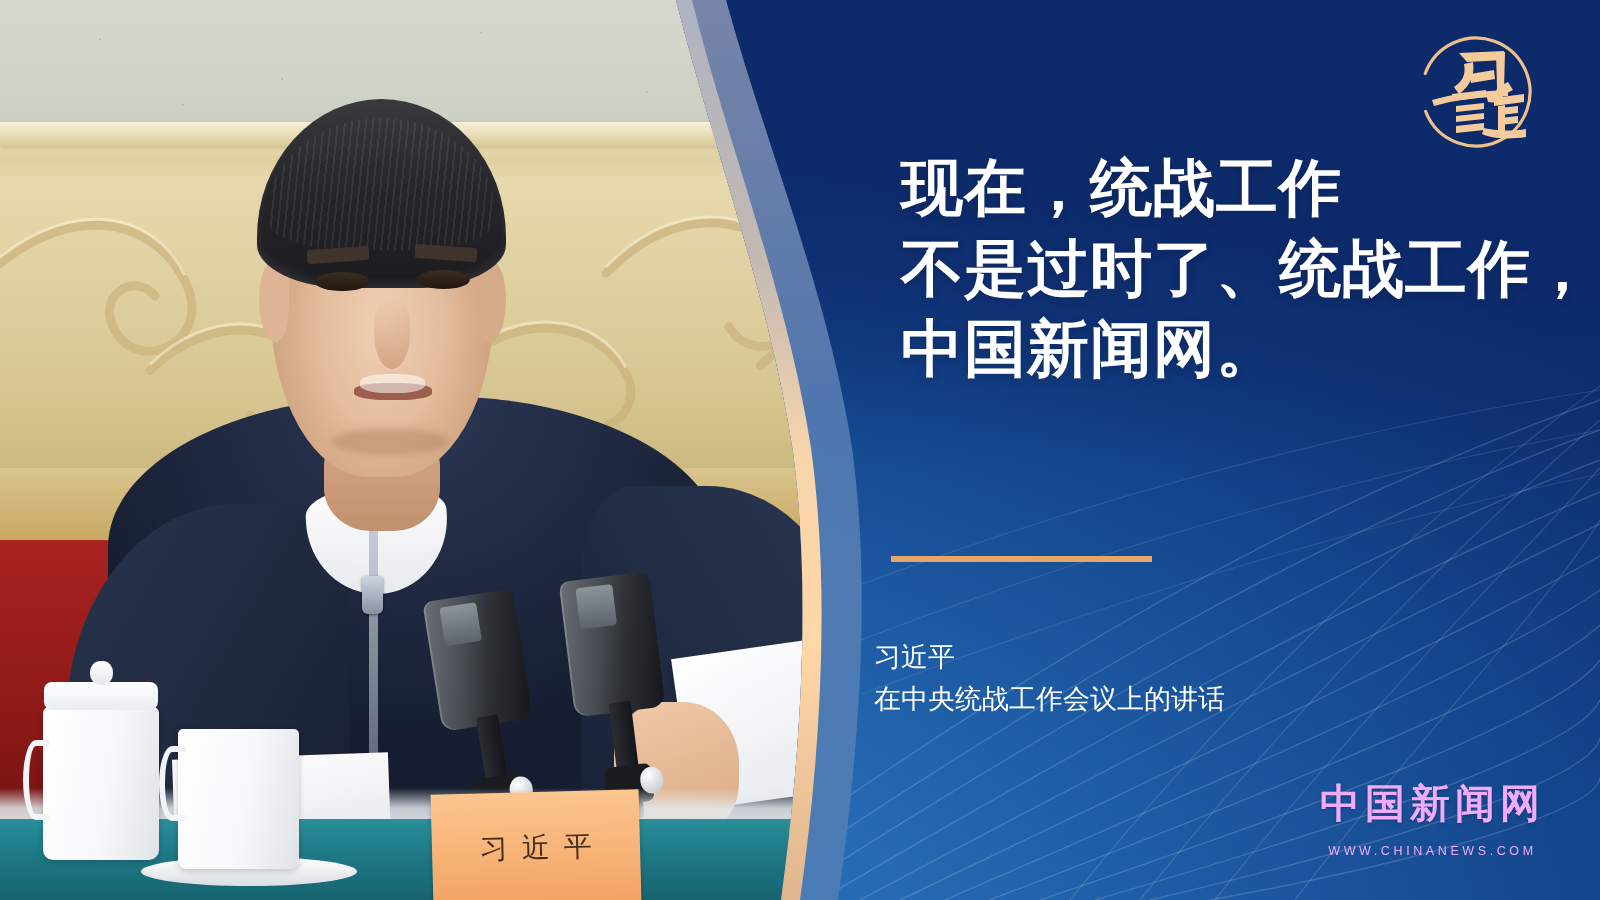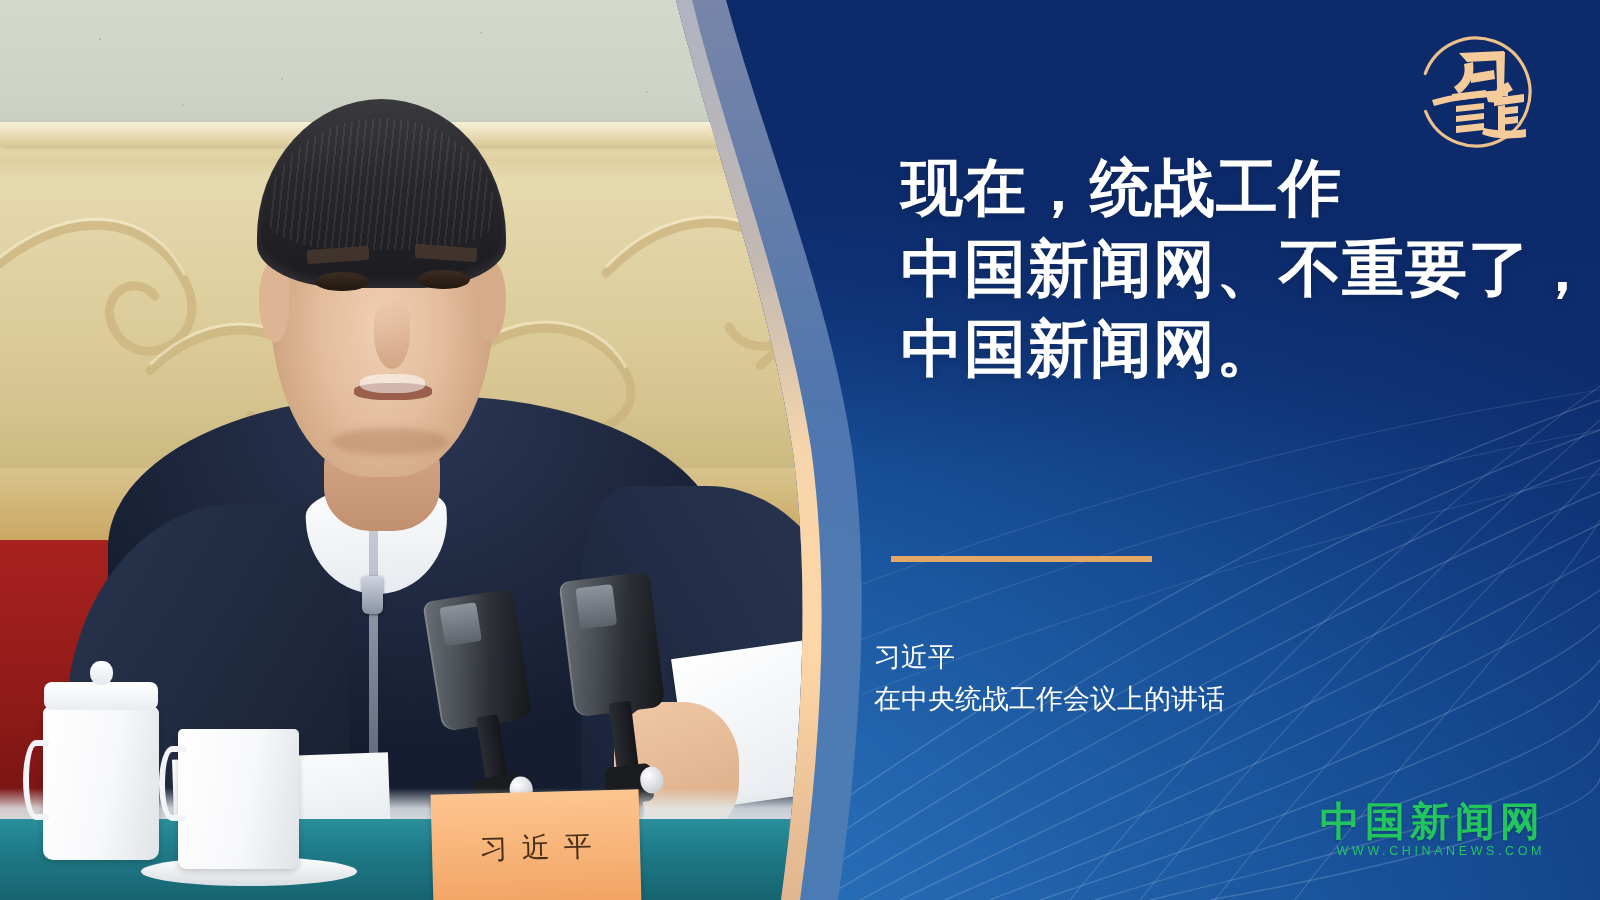--- a/index.html
+++ b/index.html
@@ -302,30 +302,30 @@
     color:#ffffff;
     font-size:27px;
     line-height:1.55;
     font-family:"DejaVu Sans","Liberation Sans",sans-serif;
   }
   .attrib .row { display:block; white-space:nowrap; }
   .attrib .date { display:block; margin-top:30px; white-space:nowrap; }
 
   .brand {
     position:absolute; right:55px; bottom:42px;
-    text-align:right; color:#22c55e;
+    text-align:center; color:#f0abfc;
   }
   .brand .cn {
     font-size:40px; letter-spacing:5px;
     font-family:"DejaVu Serif","Liberation Serif",serif;
     font-weight:bold; line-height:1;
     text-shadow:0 1px 3px rgba(0,0,0,.25);
   }
   .brand .url {
-    margin-top:3px;
+    margin-top:21px;
     font-size:12.5px; letter-spacing:3.6px;
     font-family:"Liberation Sans","DejaVu Sans",sans-serif;
   }
 </style>
 </head>
 <body>
 
 <div id="poster">
 
   <div class="bg-blue"></div>
@@ -498,21 +498,21 @@
         <path d="M88,80 L106,78 L106,85 L88,87 Z"></path>
         <path d="M88,90 L106,88 L106,95 L88,97 Z"></path>
         <path d="M86,78 L93,77 L93,104 L86,104 Z"></path>
         <path d="M72,100 C80,102 96,104 114,101 L114,109 C94,112 78,110 70,106 Z"></path>
       </g>
     </svg>
   </div>
 
   <div class="quote">
     <span class="ln">现在，统战工作</span>
-    <span class="ln">中国新闻网、不重要了，</span>
+    <span class="ln">不是过时了、统战工作，</span>
     <span class="ln">中国新闻网。</span>
   </div>
 
   <div class="rule"></div>
 
   <div class="attrib">
     <span class="row">习近平</span>
     <span class="row">在中央统战工作会议上的讲话</span>
   </div>
 

